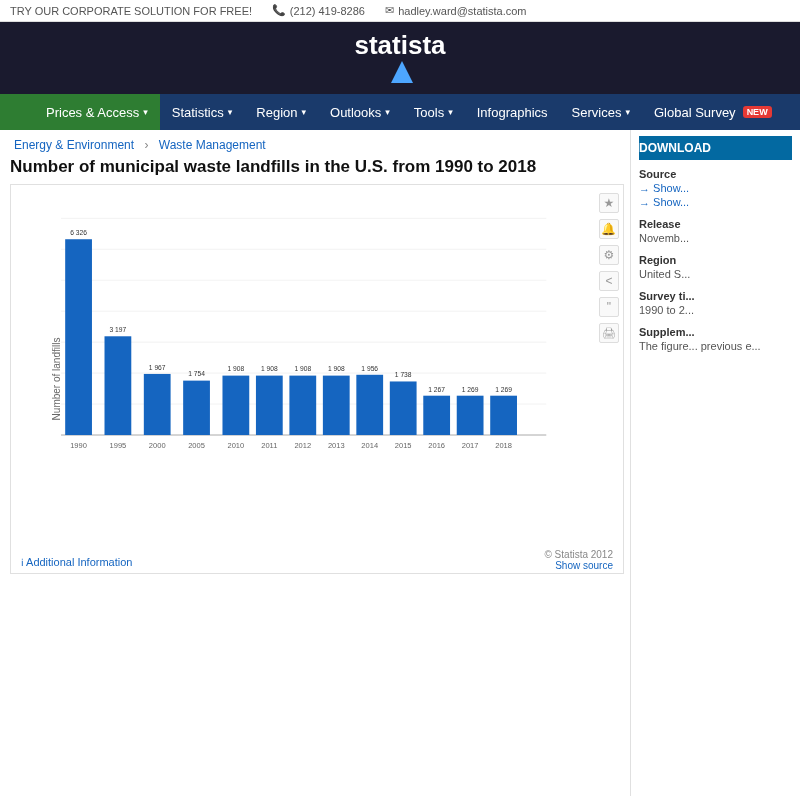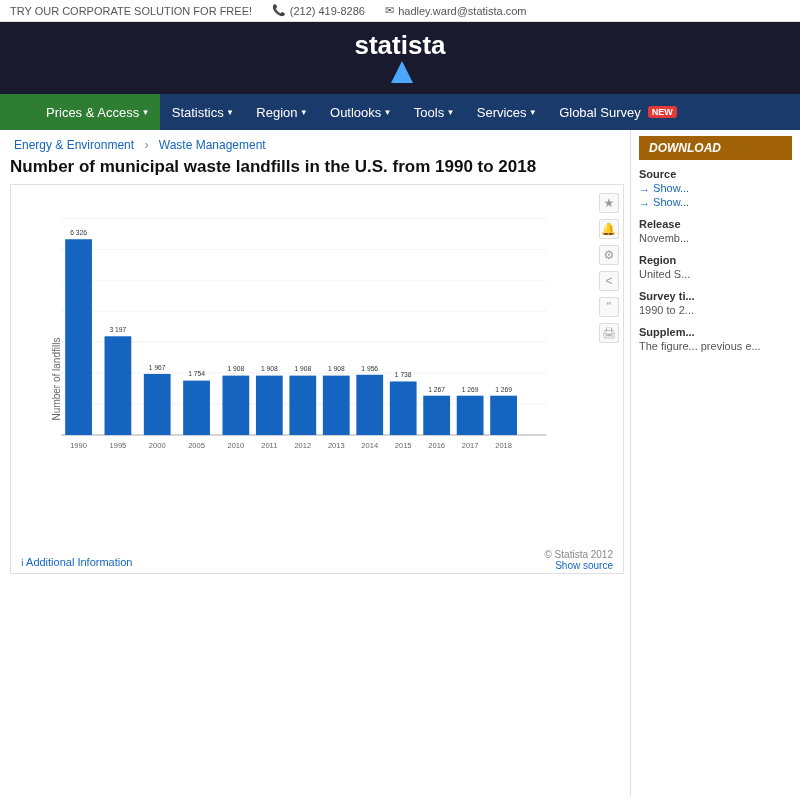--- a/index.html
+++ b/index.html
@@ -232,20 +232,23 @@
   </div>
   <div class="nav-item">
     <span>Outlooks</span>
     <span class="chevron">▾</span>
   </div>
   <div class="nav-item">
     <span>Tools</span>
     <span class="chevron">▾</span>
   </div>
   <div class="nav-item">
+    <span>Infographics</span>
+  </div>
+  <div class="nav-item">
     <span>Services</span>
     <span class="chevron">▾</span>
   </div>
   <div class="nav-item">
     <span>Global Survey</span>
     <span class="new-label">NEW</span>
   </div>
 </div>
 
 <div id="main-content" style="display:flex; height:calc(800px - 20px - 42px - 36px - 36px); overflow:hidden;">
@@ -361,21 +364,21 @@
         <div style="color:#1565c0;cursor:pointer;">Show source</div>
       </div>
       <div id="additional-info" style="position:absolute;bottom:4px;left:10px;font-size:11px;color:#1565c0;cursor:pointer;">
         <span style="font-size:10px;">ℹ</span>
         <span>Additional Information</span>
       </div>
     </div>
   </div>
 
   <div id="right-sidebar" style="width:170px;padding:6px 8px;border-left:1px solid #e0e0e0;font-size:11px;overflow:hidden;">
-    <button id="download-btn" style="background:#a16207;color:#fff;padding:5px 10px;font-size:12px;font-weight:bold;border:none;cursor:pointer;width:100%;text-align:left;margin-bottom:8px;font-style:italic;">DOWNLOAD</button>
+    <button id="download-btn" style="background:#0369a1;color:#fff;padding:5px 0;font-size:12px;font-weight:bold;border:none;cursor:pointer;width:100%;text-align:left;margin-bottom:8px;">DOWNLOAD</button>
 
     <div class="sidebar-section">
       <div class="label" style="font-weight:bold;color:#333;font-size:11px;margin-bottom:2px;">Source</div>
       <span class="link" style="color:#1565c0;cursor:pointer;font-size:11px;">→ Show...</span>
       <span class="link" style="color:#1565c0;cursor:pointer;font-size:11px;">→ Show...</span>
     </div>
 
     <div class="sidebar-section" style="margin-top:6px;">
       <div class="label" style="font-weight:bold;color:#333;font-size:11px;margin-bottom:2px;">Release</div>
       <div class="value" style="color:#555;font-size:11px;">Novemb...</div>

